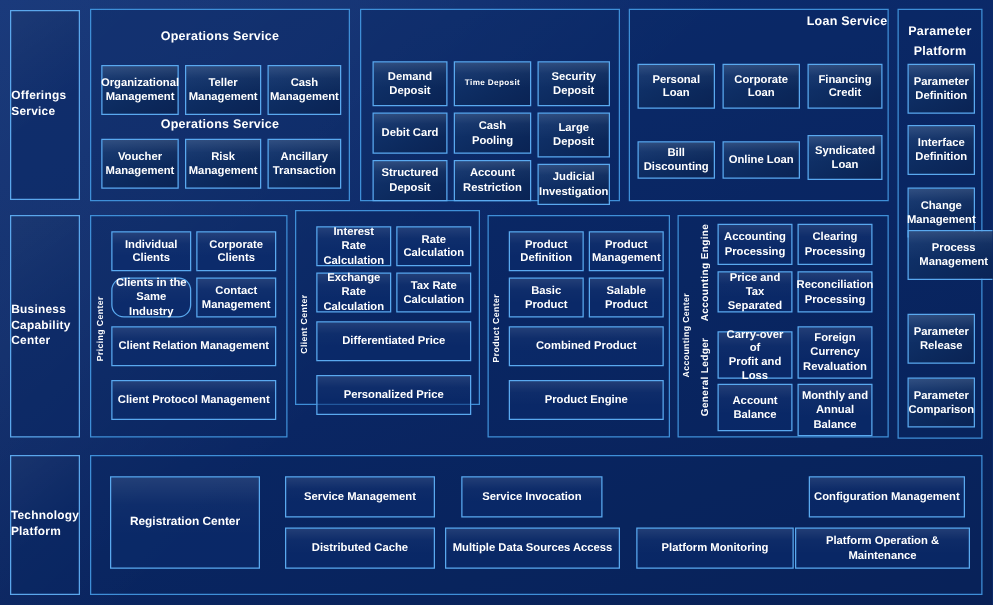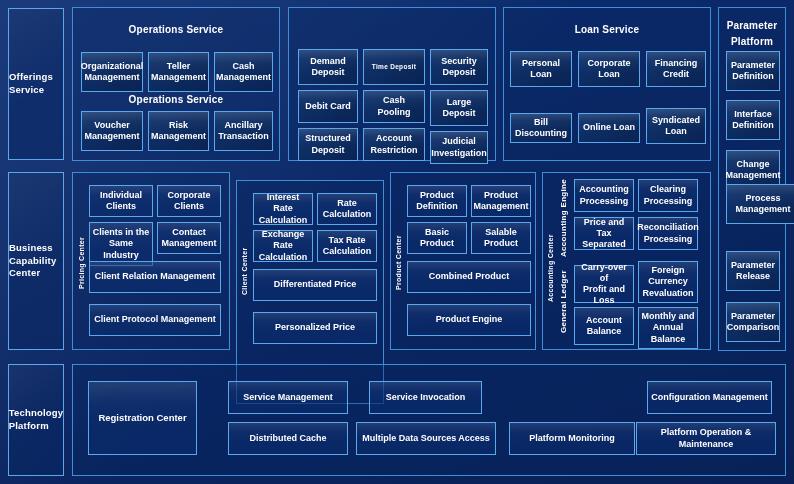--- a/index.html
+++ b/index.html
@@ -116,21 +116,21 @@
 
     <div class="card" style="left:9px;top:120px;width:60px;height:33px;">Structured
 Deposit</div>
     <div class="card" style="left:74px;top:120px;width:62px;height:33px;">Account
 Restriction</div>
     <div class="card" style="left:141px;top:123px;width:58px;height:33px;">Judicial
 Investigation</div>
   </div>
 
   <div class="group" style="left:503px;top:7px;width:208px;height:154px;">
-    <div class="group-title" style="top:16px;">Loan Service</div>
+    <div class="group-title" style="top:4px;text-align:right;">Loan Service</div>
 
     <div class="card" style="left:6px;top:43px;width:62px;height:36px;">Personal Loan</div>
     <div class="card" style="left:74px;top:43px;width:62px;height:36px;">Corporate
 Loan</div>
     <div class="card" style="left:142px;top:43px;width:60px;height:36px;">Financing
 Credit</div>
 
     <div class="card" style="left:6px;top:105px;width:62px;height:30px;">Bill Discounting</div>
     <div class="card" style="left:74px;top:105px;width:62px;height:30px;">Online Loan</div>
     <div class="card" style="left:142px;top:100px;width:60px;height:36px;">Syndicated
@@ -139,29 +139,29 @@
 
   <div class="sidelabel abs" style="left:8px;top:172px;width:56px;height:178px;">Business
 Capability
 Center</div>
 
   <div class="group" style="left:72px;top:172px;width:158px;height:178px;">
     <div class="vlabel" style="left:2px;top:50px;width:12px;height:80px;">Pricing Center</div>
     <div class="card flat" style="left:16px;top:12px;width:64px;height:32px;">Individual Clients</div>
     <div class="card flat" style="left:84px;top:12px;width:64px;height:32px;">Corporate
 Clients</div>
-    <div class="card flat" style="left:16px;top:49px;width:64px;height:44px;">Clients in the
+    <div class="card flat" style="left:16px;top:49px;width:64px;height:32px;border-radius:10px;">Clients in the
 Same Industry</div>
     <div class="card flat" style="left:84px;top:49px;width:64px;height:32px;">Contact
 Management</div>
     <div class="card flat" style="left:16px;top:88px;width:132px;height:32px;">Client Relation Management</div>
     <div class="card flat" style="left:16px;top:131px;width:132px;height:32px;">Client Protocol Management</div>
   </div>
 
-  <div class="group" style="left:236px;top:180px;width:148px;height:224px;padding-left:32px;">
+  <div class="group" style="left:236px;top:168px;width:148px;height:156px;padding-left:32px;">
     <div class="vlabel" style="left:1px;top:50px;width:12px;height:80px;">Client Center</div>
     <div class="card flat" style="left:16px;top:12px;width:60px;height:32px;">Interest Rate
 Calculation</div>
     <div class="card flat" style="left:80px;top:12px;width:60px;height:32px;">Rate
 Calculation</div>
     <div class="card flat" style="left:16px;top:49px;width:60px;height:32px;">Exchange Rate
 Calculation</div>
     <div class="card flat" style="left:80px;top:49px;width:60px;height:32px;">Tax Rate
 Calculation</div>
     <div class="card flat" style="left:16px;top:88px;width:124px;height:32px;">Differentiated Price</div>
@@ -203,21 +203,21 @@
 Balance</div>
     <div class="card flat" style="left:95px;top:134px;width:60px;height:42px;">Monthly and
 Annual
 Balance</div>
   </div>
 
   <div class="sidelabel abs" style="left:8px;top:364px;width:56px;height:112px;">Technology
 Platform</div>
 
   <div class="group" style="left:72px;top:364px;width:714px;height:112px;">
-    <div class="card flat" style="left:15px;top:16px;width:109px;height:74px;font-size:9.5px;">Registration Center</div>
+    <div class="card flat" style="left:15px;top:16px;width:120px;height:74px;font-size:9.5px;">Registration Center</div>
 
     <div class="card flat" style="left:155px;top:16px;width:120px;height:33px;">Service Management</div>
     <div class="card flat" style="left:296px;top:16px;width:113px;height:33px;">Service Invocation</div>
 
     <div class="card flat" style="left:155px;top:57px;width:120px;height:33px;">Distributed Cache</div>
     <div class="card flat" style="left:283px;top:57px;width:140px;height:33px;">Multiple Data Sources Access</div>
 
     <div class="card flat" style="left:436px;top:57px;width:126px;height:33px;">Platform Monitoring</div>
 
     <div class="card flat" style="left:574px;top:16px;width:125px;height:33px;">Configuration Management</div>

